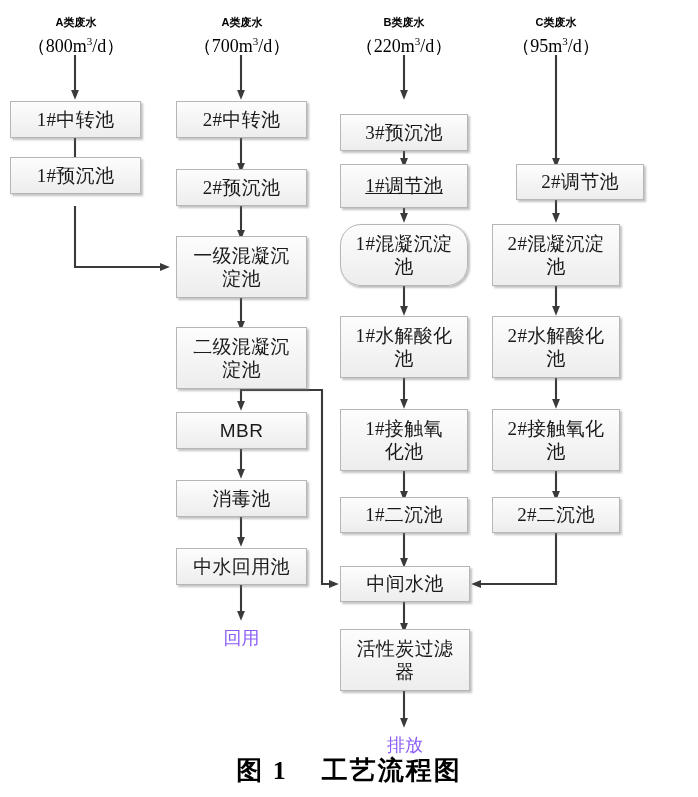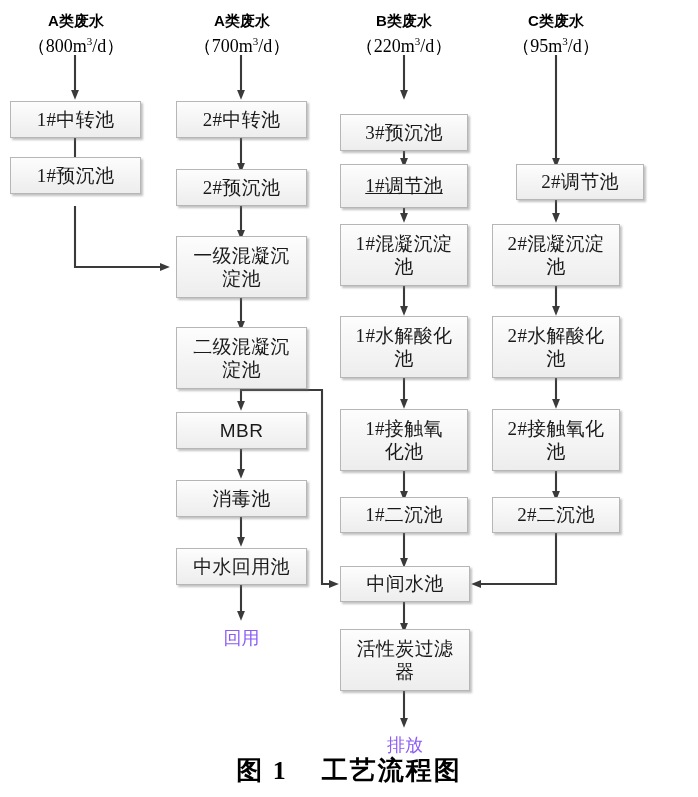--- a/index.html
+++ b/index.html
@@ -47,21 +47,21 @@
     text-align:center;
     font-family:"Liberation Serif", serif;
     font-size:18px;
     line-height:1.42;
     color:#000;
     white-space:nowrap;
   }
   .src-label .kind{
     font-family:"Liberation Sans", sans-serif;
     font-weight:bold;
-    font-size:15px;
+    font-size:11px;
   }
   .src-label .rate{
     font-family:"Liberation Serif", serif;
     font-size:18px;
   }
   .src-label sup{font-size:11px;vertical-align:super;}
   .endpoint{
     position:absolute;
     text-align:center;
     font-family:Liberation Serif, serif;
@@ -157,21 +157,21 @@
   <div class="node" style="left:176px;top:101px;width:131px;height:37px;">2#中转池</div>
   <div class="node" style="left:176px;top:169px;width:131px;height:37px;">2#预沉池</div>
   <div class="node two-line" style="left:176px;top:236px;width:131px;height:62px;padding:0 12px;">一级混凝沉淀池</div>
   <div class="node two-line" style="left:176px;top:327px;width:131px;height:62px;padding:0 12px;">二级混凝沉淀池</div>
   <div class="node latin" style="left:176px;top:412px;width:131px;height:37px;">MBR</div>
   <div class="node" style="left:176px;top:480px;width:131px;height:37px;">消毒池</div>
   <div class="node" style="left:176px;top:548px;width:131px;height:37px;">中水回用池</div>
 
   <div class="node" style="left:340px;top:114px;width:128px;height:37px;">3#预沉池</div>
   <div class="node" style="left:340px;top:164px;width:128px;height:44px;text-decoration:underline;">1#调节池</div>
-  <div class="node two-line" style="left:340px;top:224px;width:128px;height:62px;padding:0 10px;">1#混凝沉淀池</div>
+  <div class="node two-line" style="left:340px;top:224px;width:128px;height:62px;padding:0 10px;border-radius:21px;">1#混凝沉淀池</div>
   <div class="node two-line" style="left:340px;top:316px;width:128px;height:62px;padding:0 10px;">1#水解酸化池</div>
   <div class="node two-line" style="left:340px;top:409px;width:128px;height:62px;padding:0 18px;">1#接触氧化池</div>
   <div class="node" style="left:340px;top:497px;width:128px;height:36px;">1#二沉池</div>
 
   <div class="node" style="left:516px;top:164px;width:128px;height:36px;">2#调节池</div>
   <div class="node two-line" style="left:492px;top:224px;width:128px;height:62px;padding:0 10px;">2#混凝沉淀池</div>
   <div class="node two-line" style="left:492px;top:316px;width:128px;height:62px;padding:0 10px;">2#水解酸化池</div>
   <div class="node two-line" style="left:492px;top:409px;width:128px;height:62px;padding:0 10px;">2#接触氧化池</div>
   <div class="node" style="left:492px;top:497px;width:128px;height:36px;">2#二沉池</div>
 

